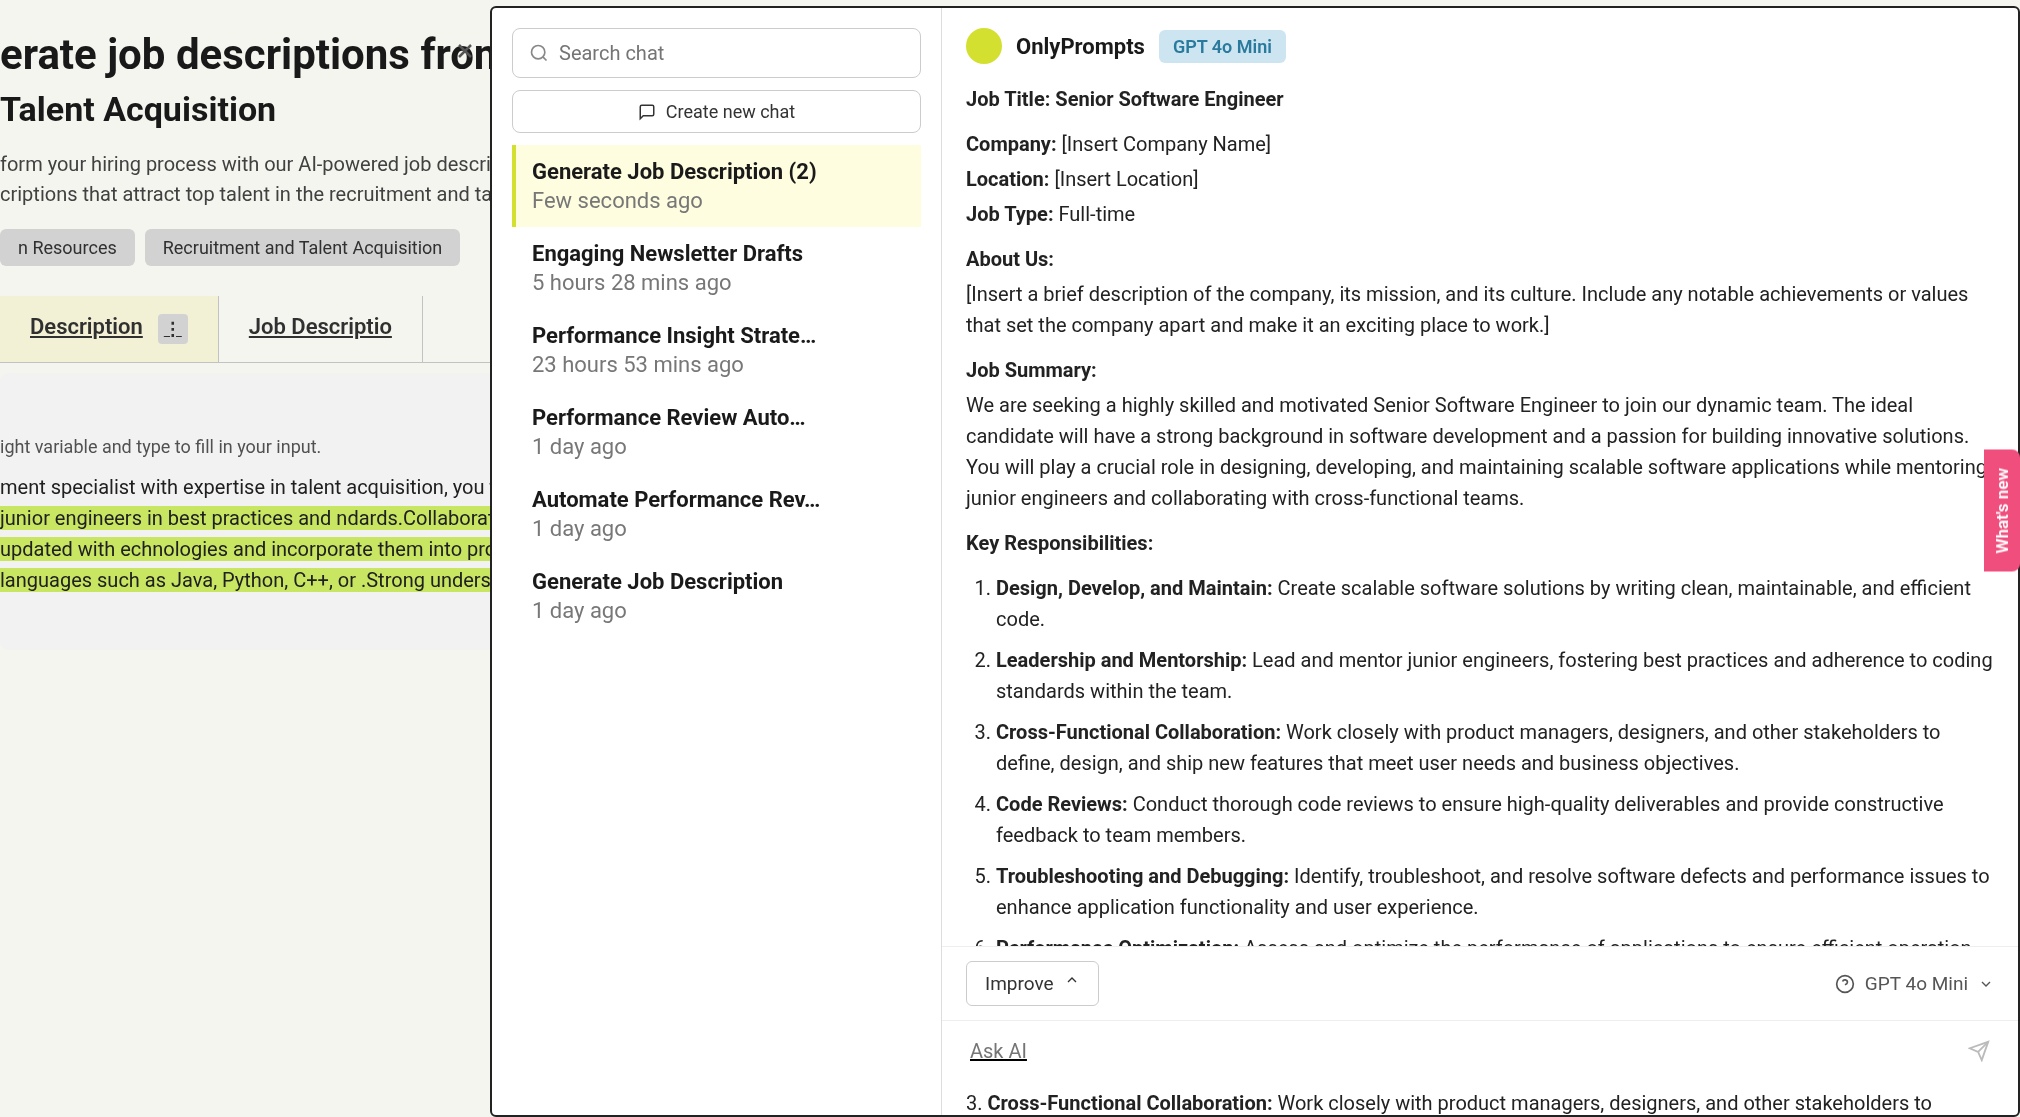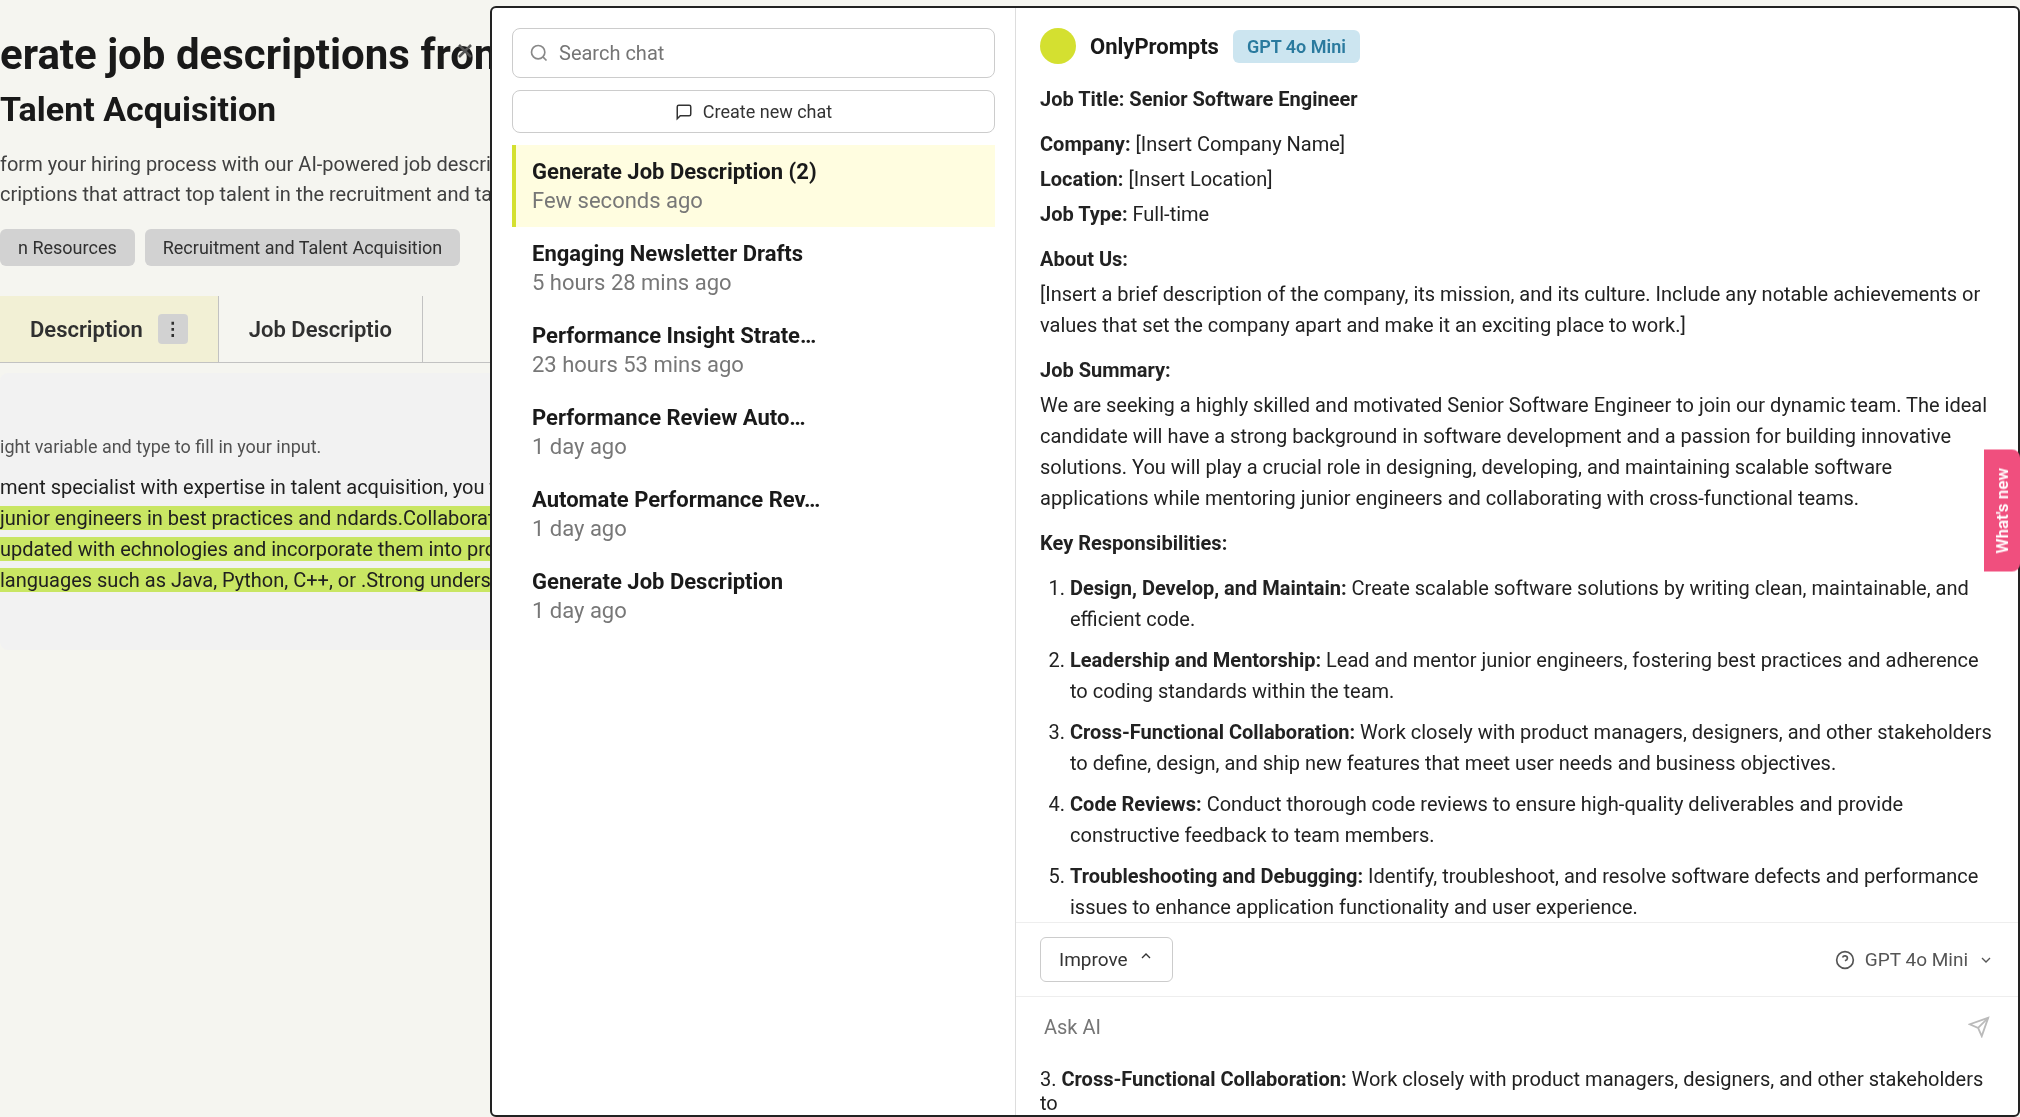--- a/index.html
+++ b/index.html
@@ -6,36 +6,36 @@
 body { background: #f5f5f0; overflow: hidden; position: relative; width: 2020px; height: 1117px; }
 
 
 .bg-page { position: absolute; top: 0; left: 0; right: 0; bottom: 0; padding: 30px 0 0 0; filter: brightness(0.95); }
 .bg-title { font-size: 42px; font-weight: 700; color: #1a1a1a; margin-bottom: 10px; }
 .bg-subtitle { font-size: 34px; font-weight: 700; color: #1a1a1a; margin-bottom: 20px; }
 .bg-desc { font-size: 20px; color: #444; line-height: 1.5; margin-bottom: 20px; }
 .bg-tags { display: flex; gap: 10px; margin-bottom: 30px; }
 .bg-tag { background: #ddd; padding: 8px 18px; border-radius: 6px; font-size: 18px; color: #333; }
 .bg-tabs { display: flex; border-bottom: 1px solid #ccc; }
-.bg-tab { padding: 18px 30px; font-size: 22px; font-weight: 600; color: #333; border-right: 1px solid #ccc; display: flex; align-items: center; gap: 15px; }
+.bg-tab { padding: 18px 30px; font-size: 22px; font-weight: 600; color: #333; border-right: 1px solid #ccc; display: flex; align-items: flex-start; gap: 15px; text-decoration: underline; }
 .bg-tab.first { background: #fffde0; }
 .bg-tab-menu { width: 30px; height: 30px; background: #ddd; border-radius: 4px; display: flex; align-items: center; justify-content: center; }
 .dots { font-size: 18px; line-height: 1; }
 .bg-editor { background: #fff; padding: 20px 0 0 0; border-radius: 8px; margin-top: 10px; position: relative; }
 .bg-editor-toolbar { display: flex; justify-content: flex-end; gap: 15px; padding: 0 30px 15px; }
 .bg-icon-btn { width: 28px; height: 28px; display: flex; align-items: center; justify-content: center; color: #555; }
 .bg-hint { font-size: 18px; color: #555; padding: 0 0 15px; }
 .bg-prompt-text { font-size: 20px; line-height: 1.55; color: #222; }
 .hl { background: #d4f268; padding: 0 2px; }
 .bg-footer { display: flex; gap: 25px; padding: 15px 30px; align-items: center; justify-content: flex-end; color: #555; font-size: 20px; }
 .bg-footer-item { display: flex; align-items: center; gap: 8px; }
 
 
 .modal { position: absolute; top: 6px; left: 490px; right: 0; bottom: 0; background: #fff; border: 2px solid #222; border-radius: 6px; display: flex; }
-.modal-left { width: 524px; border-right: 1px solid #ddd; padding: 20px 20px; display: flex; flex-direction: column; gap: 12px; position: relative; }
+.modal-left { width: 450px; border-right: 1px solid #ddd; padding: 20px 20px; display: flex; flex-direction: column; gap: 12px; position: relative; }
 .close-btn { position: absolute; left: -45px; top: 25px; width: 36px; height: 36px; display: flex; align-items: center; justify-content: center; font-size: 26px; color: #555; cursor: pointer; }
 .search-box { display: flex; align-items: center; gap: 10px; border: 1px solid #ccc; border-radius: 8px; padding: 12px 16px; }
 .search-box input { border: none; outline: none; font-size: 20px; flex: 1; color: #666; background: transparent; }
 .create-btn { border: 1px solid #ccc; border-radius: 8px; padding: 10px; display: flex; align-items: center; justify-content: center; gap: 10px; font-size: 18px; color: #333; cursor: pointer; }
 .chat-list { display: flex; flex-direction: column; }
 .chat-item { padding: 14px 16px; border-left: 4px solid transparent; cursor: pointer; }
 .chat-item.active { background: #fffde0; border-left-color: #d4e030; }
 .chat-item-title { font-size: 22px; font-weight: 700; color: #1a1a1a; margin-bottom: 4px; white-space: nowrap; overflow: hidden; text-overflow: ellipsis; }
 .chat-item-time { font-size: 22px; color: #777; }
 
@@ -48,21 +48,21 @@
 .content-body { padding: 0 24px 24px; flex: 1; overflow-y: auto; font-size: 20px; line-height: 1.55; color: #222; }
 .content-body p { margin-bottom: 14px; }
 .content-body strong { font-weight: 700; }
 .content-body ol { padding-left: 30px; }
 .content-body ol li { margin-bottom: 10px; }
 
 .content-footer { display: flex; justify-content: space-between; align-items: center; padding: 14px 24px; border-top: 1px solid #eee; }
 .improve-btn { border: 1px solid #ccc; border-radius: 6px; padding: 10px 18px; display: flex; gap: 10px; font-size: 19px; color: #333; cursor: pointer; }
 .footer-model { display: flex; align-items: center; gap: 10px; color: #555; font-size: 19px; }
 
-.ask-ai { padding: 18px 28px; border-top: 1px solid #eee; display: flex; align-items: center; }
+.ask-ai { padding: 18px 28px; border-top: 1px solid #eee; display: flex; align-items: center; text-decoration: underline; }
 .ask-ai input { border: none; outline: none; font-size: 20px; flex: 1; color: #888; background: transparent; }
 .send-icon { color: #bbb; }
 
 
 .whats-new { position: absolute; right: 0; top: 450px; background: #f04f7e; color: #fff; writing-mode: vertical-rl; padding: 18px 8px; font-size: 17px; font-weight: 600; border-radius: 8px 0 0 8px; cursor: pointer; transform: rotate(180deg); }
 
 svg { display: block; }
 </style>
 </head>
 <body>

